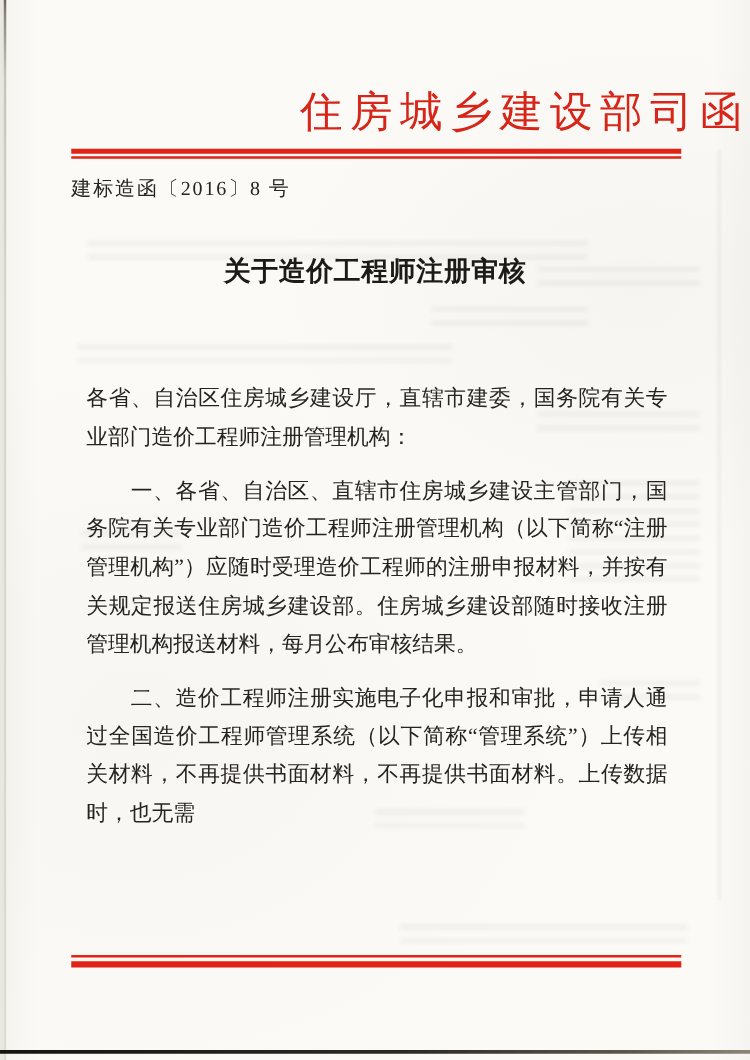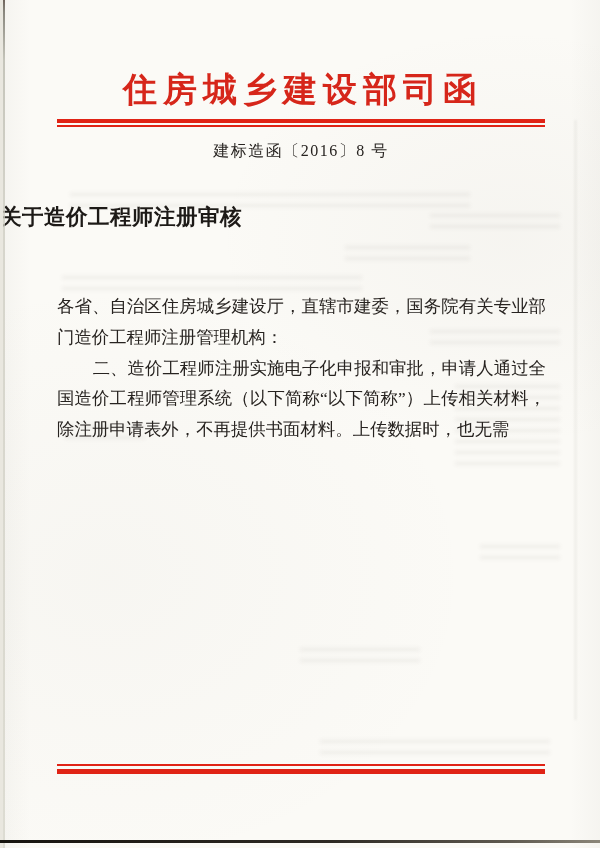--- a/index.html
+++ b/index.html
@@ -35,46 +35,46 @@
     position:absolute;left:3px;top:0;width:2px;height:848px;opacity:.78;
     background:linear-gradient(180deg,#4a3c32 0,#6b695e 12px,#b7b7ab 60px,#cdccc1 220px,#d6d5ca 100%);
   }
   .scan-edge-bottom{
     position:absolute;left:0;top:840px;width:100%;height:3px;
     background:linear-gradient(90deg,#17140f,#2e2a24 55%,#5f5a50 85%,#8b8679);
   }
   
   .letterhead{
     position:absolute;top:67px;left:0;width:100%;margin:0;
-    text-align:center;color:var(--accent);
-    font-size:34px;font-weight:700;letter-spacing:6px;text-indent:6px;
+    text-align:right;color:var(--accent);
+    font-size:34px;font-weight:400;letter-spacing:6px;text-indent:6px;
     white-space:nowrap;
   }
   .rule{position:absolute;left:57px;width:488px;}
   .rule-top{top:119px;}
   .rule-top .bar-thick{height:4px;background:var(--rule);}
   .rule-top .bar-thin{height:2px;background:var(--rule);margin-top:2px;}
   .rule-bottom{top:764px;}
   .rule-bottom .bar-thin{height:2px;background:var(--rule);}
   .rule-bottom .bar-thick{height:5px;background:var(--rule);margin-top:3px;}
   .doc-number{
     position:absolute;top:141px;left:57px;width:488px;
-    text-align:center;font-size:16px;letter-spacing:1.5px;color:var(--ink);
+    text-align:left;font-size:16px;letter-spacing:1.5px;color:var(--ink);
   }
   .notice-title{
     position:absolute;top:197px;left:0;width:100%;margin:0;
-    color:#1d1a17;
+    text-align:center;color:#1d1a17;
     font-size:21.5px;font-weight:700;line-height:40px;letter-spacing:.5px;
   }
   .body-text{
     position:absolute;top:291px;left:57px;width:489px;
     font-size:17.4px;line-height:30.8px;color:var(--ink);
     text-align:justify;text-justify:inter-character;
   }
-  .body-text p{margin:0;}
+  .body-text p{margin:12px;}
   .para{text-indent:2.05em;}
   
   .smudge{
     position:absolute;pointer-events:none;
     background:repeating-linear-gradient(180deg, rgba(96,88,80,.85) 0 3px, rgba(96,88,80,0) 3px 11px);
     filter:blur(2px);opacity:.11;
   }
 </style>
 </head>
 <body>
@@ -104,21 +104,22 @@
 
   <div class="doc-number">建标造函〔2016〕8 号</div>
 
   <h2 class="notice-title">
     <span>关于造价工程师注册审核</span><br>
   </h2>
 
   <div class="body-text">
     <p class="salutation">各省、自治区住房城乡建设厅，直辖市建委，国务院有关专业部门造价工程师注册管理机构：</p>
     <div id="paragraphs">
-        <p class="para">二、造价工程师注册实施电子化申报和审批，申请人通过全国造价工程师管理系统（以下简称“以下简称”）上传相关材料，除注册申请表外，不再提供书面材料。上传数据时，也无需</p>
+        <p class="para">一、各省、自治区、直辖市住房城乡建设主管部门，国务院有关专业部门造价工程师注册管理机构（以下简称“注册管理机构”）应随时受理造价工程师的注册申报材料，并按有关规定报送住房城乡建设部。住房城乡建设部随时接收注册管理机构报送材料，每月公布审核结果。</p>
+        <p class="para">二、造价工程师注册实施电子化申报和审批，申请人通过全国造价工程师管理系统（以下简称“管理系统”）上传相关材料，不再提供书面材料，不再提供书面材料。上传数据时，也无需</p>
       </div>
   </div>
 
   <div class="rule rule-bottom">
     <div class="bar-thin"></div>
     <div class="bar-thick"></div>
   </div>
 
   <div class="scan-strip-left"></div>
   <div class="scan-edge-left"></div>

